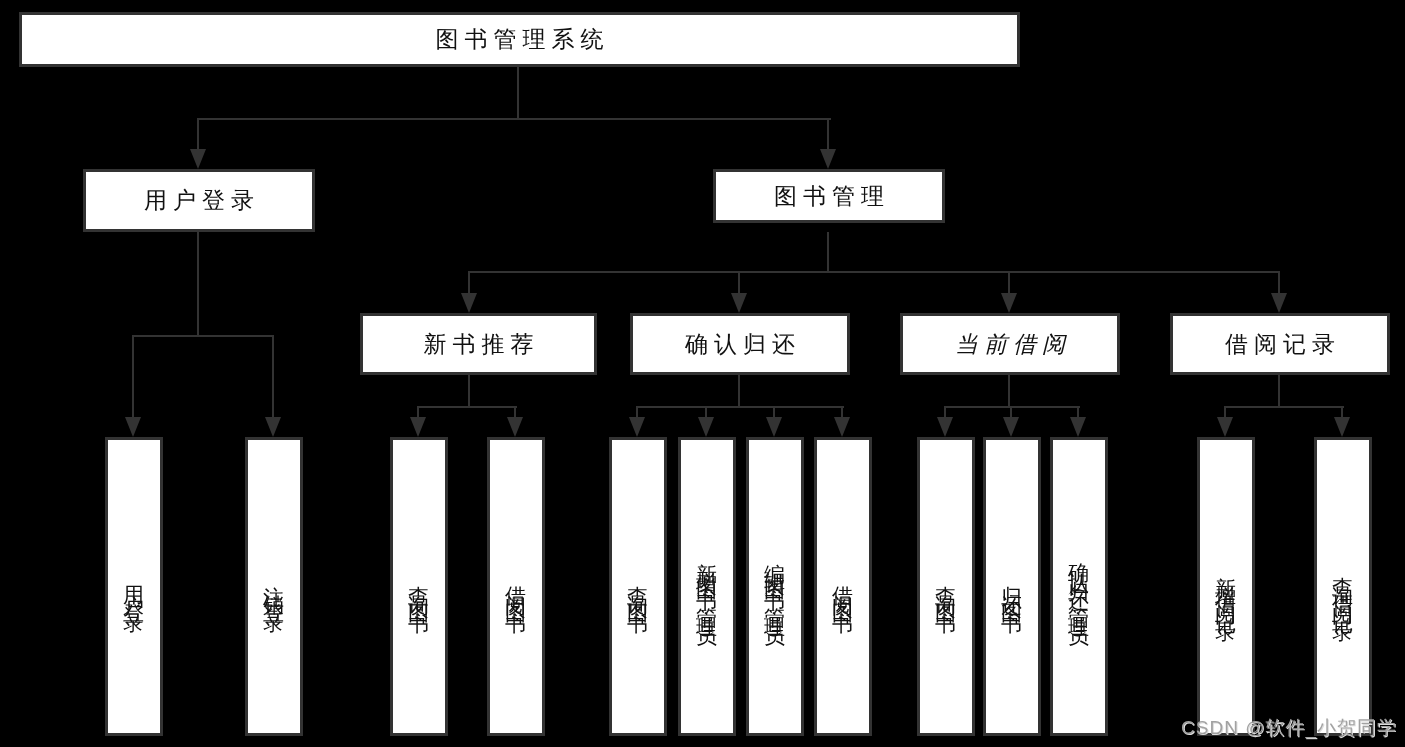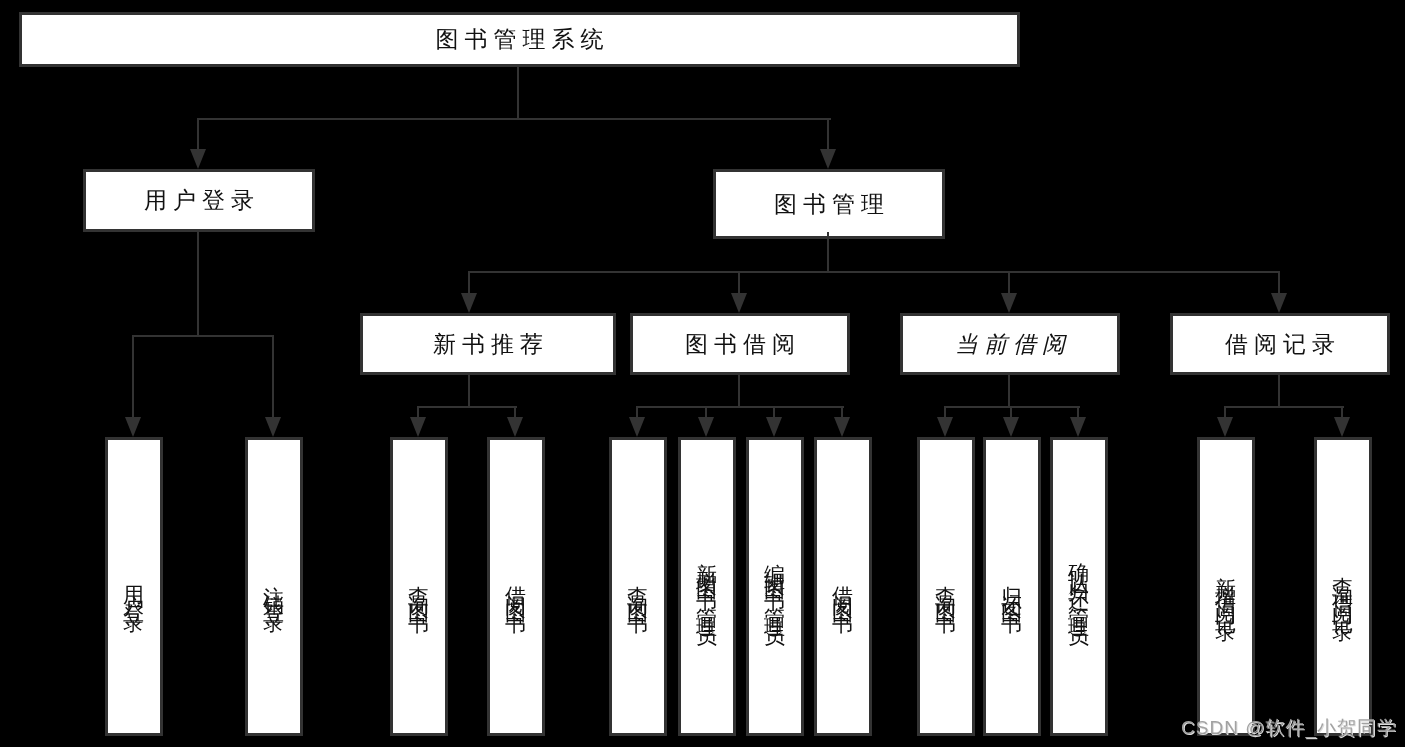--- a/index.html
+++ b/index.html
@@ -49,42 +49,42 @@
   <div class="node" style="left:19px; top:12px; width:1001px; height:55px;">图书管理系统</div>
 
   <div class="vl" style="left:517px; top:67px; height:52px;"></div>
   <div class="hl" style="left:197px; top:118px; width:634px;"></div>
   <div class="vl" style="left:197px; top:118px; height:32px;"></div>
   <div class="ar" style="left:190px; top:149px;"></div>
   <div class="vl" style="left:827px; top:118px; height:32px;"></div>
   <div class="ar" style="left:820px; top:149px;"></div>
 
   <div class="node" style="left:83px; top:169px; width:232px; height:63px;">用户登录</div>
-  <div class="node" style="left:713px; top:169px; width:232px; height:70px;">图书管理</div>
+  <div class="node" style="left:713px; top:169px; width:232px; height:54px;">图书管理</div>
 
   <div class="vl" style="left:197px; top:232px; height:103px;"></div>
   <div class="hl" style="left:132px; top:335px; width:142px;"></div>
   <div class="vl" style="left:132px; top:335px; height:82px;"></div>
   <div class="ar" style="left:125px; top:417px;"></div>
   <div class="vl" style="left:272px; top:335px; height:82px;"></div>
   <div class="ar" style="left:265px; top:417px;"></div>
 
   <div class="vl" style="left:827px; top:232px; height:41px;"></div>
   <div class="hl" style="left:468px; top:271px; width:812px;"></div>
   <div class="vl" style="left:468px; top:271px; height:23px;"></div>
   <div class="ar" style="left:461px; top:293px;"></div>
   <div class="vl" style="left:738px; top:271px; height:23px;"></div>
   <div class="ar" style="left:731px; top:293px;"></div>
   <div class="vl" style="left:1008px; top:271px; height:23px;"></div>
   <div class="ar" style="left:1001px; top:293px;"></div>
   <div class="vl" style="left:1278px; top:271px; height:23px;"></div>
   <div class="ar" style="left:1271px; top:293px;"></div>
 
-  <div class="node" style="left:360px; top:313px; width:256px; height:62px;">新书推荐</div>
-  <div class="node" style="left:630px; top:313px; width:220px; height:62px;">图书借阅</div>
+  <div class="node" style="left:360px; top:313px; width:237px; height:62px;">新书推荐</div>
+  <div class="node" style="left:630px; top:313px; width:220px; height:62px;">确认归还</div>
   <div class="node" style="left:900px; top:313px; width:220px; height:62px;font-style:italic;">当前借阅</div>
   <div class="node" style="left:1170px; top:313px; width:220px; height:62px;">借阅记录</div>
 
   <div class="vl" style="left:468px; top:375px; height:33px;"></div>
   <div class="hl" style="left:417px; top:406px; width:100px;"></div>
   <div class="vl" style="left:417px; top:406px; height:12px;"></div>
   <div class="ar" style="left:410px; top:417px;"></div>
   <div class="vl" style="left:514px; top:406px; height:12px;"></div>
   <div class="ar" style="left:507px; top:417px;"></div>
 

